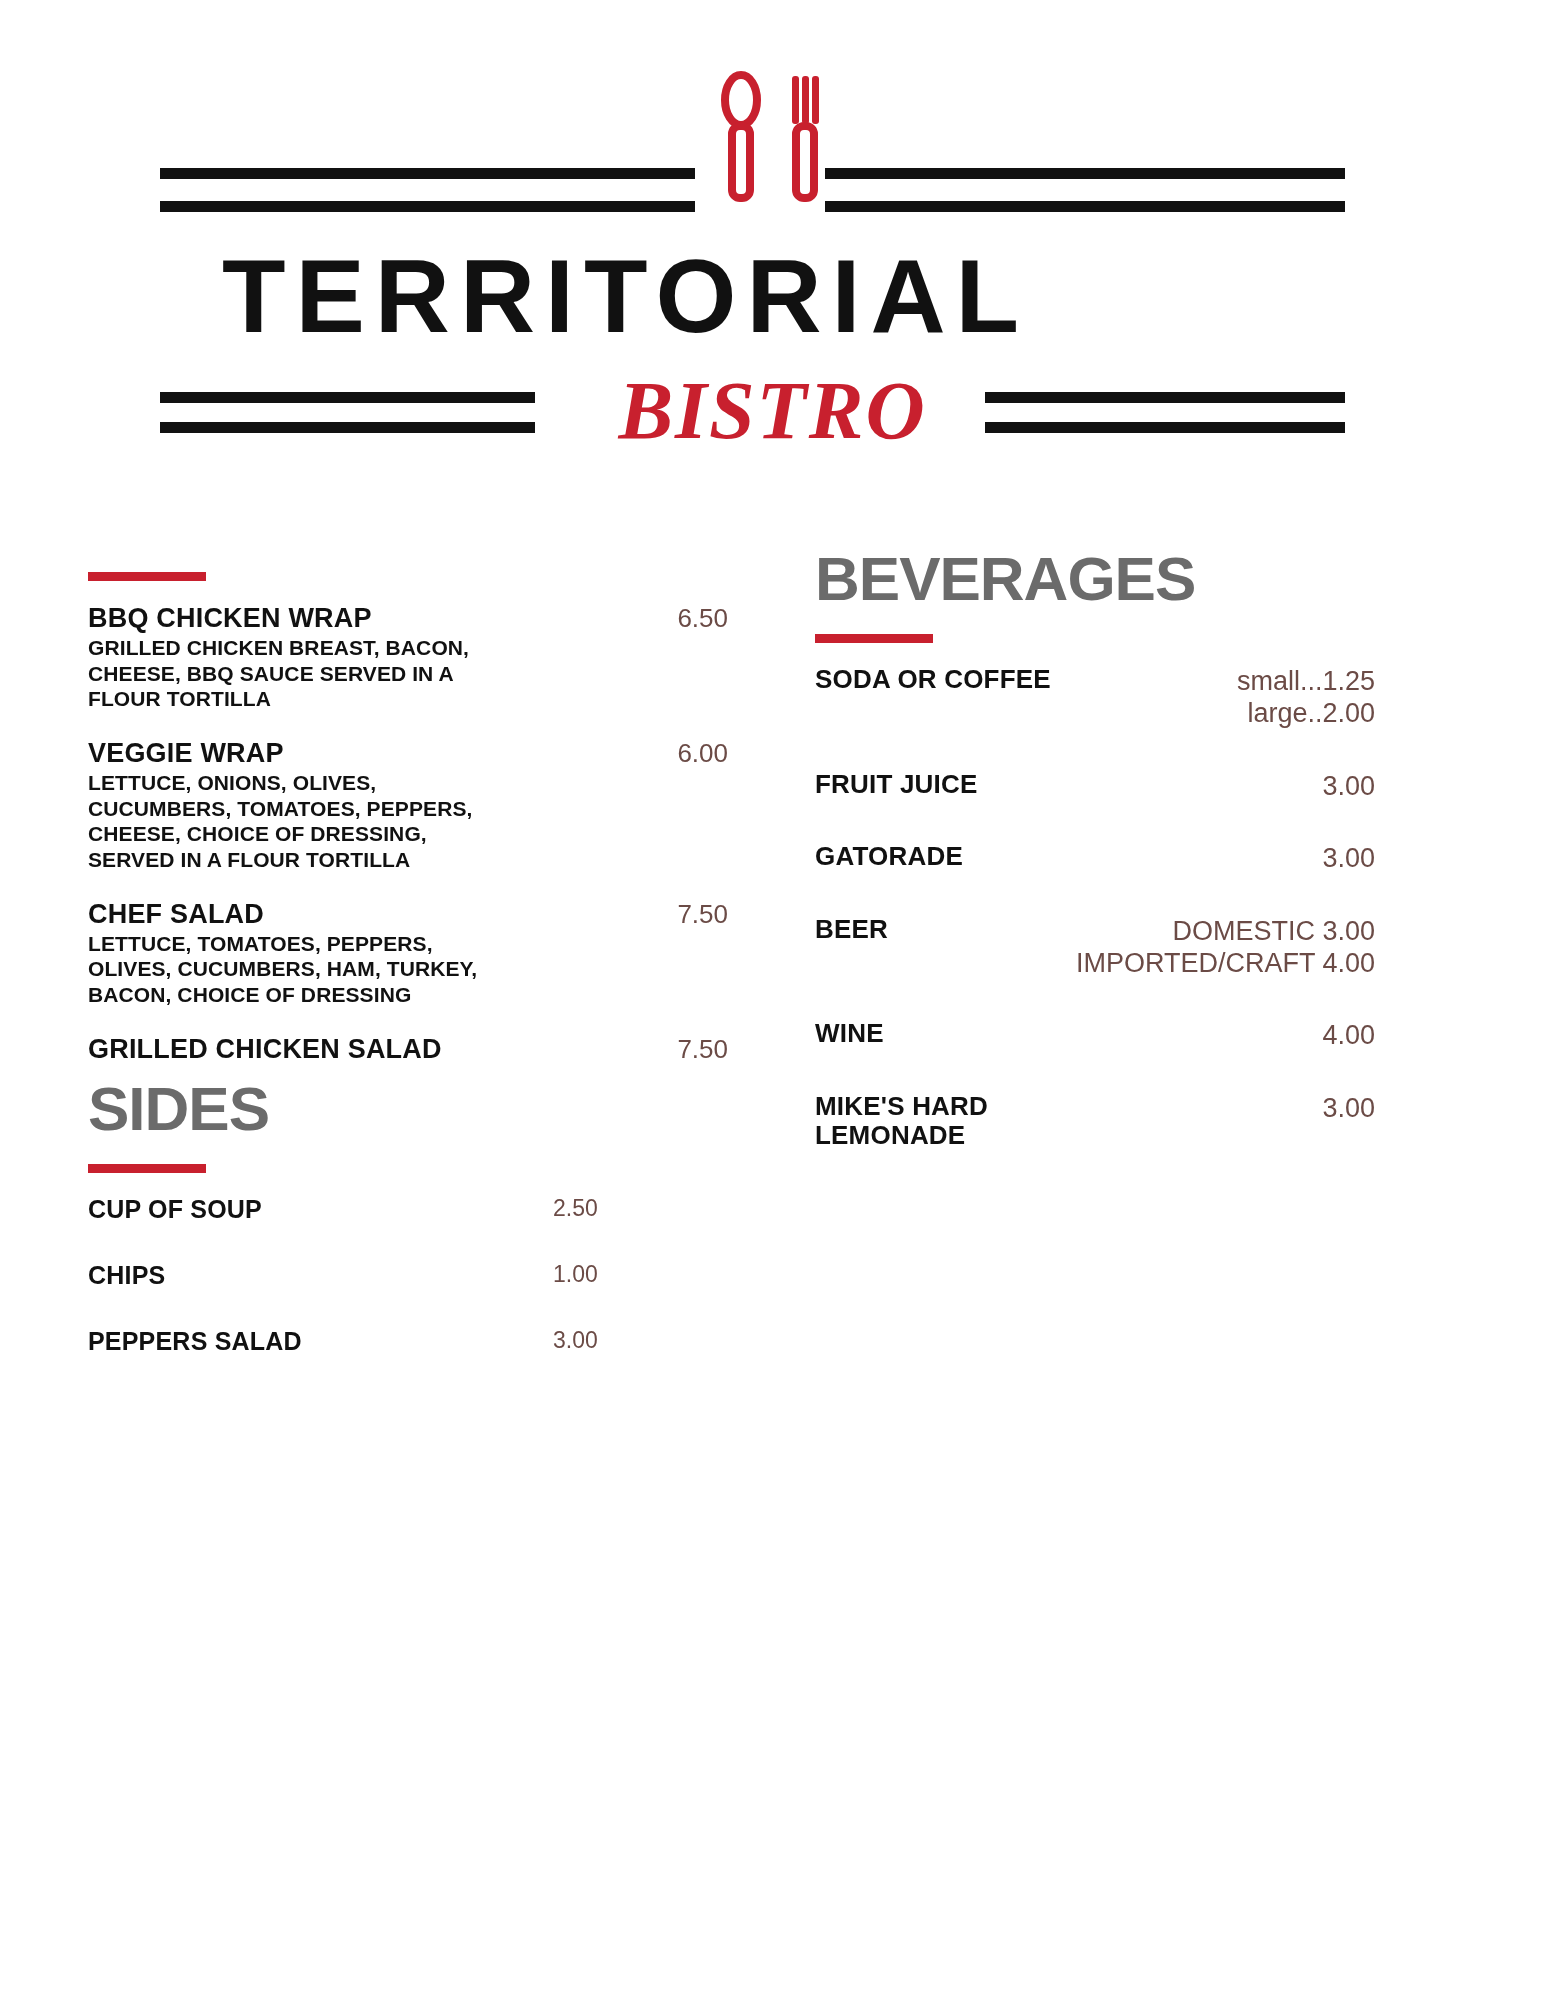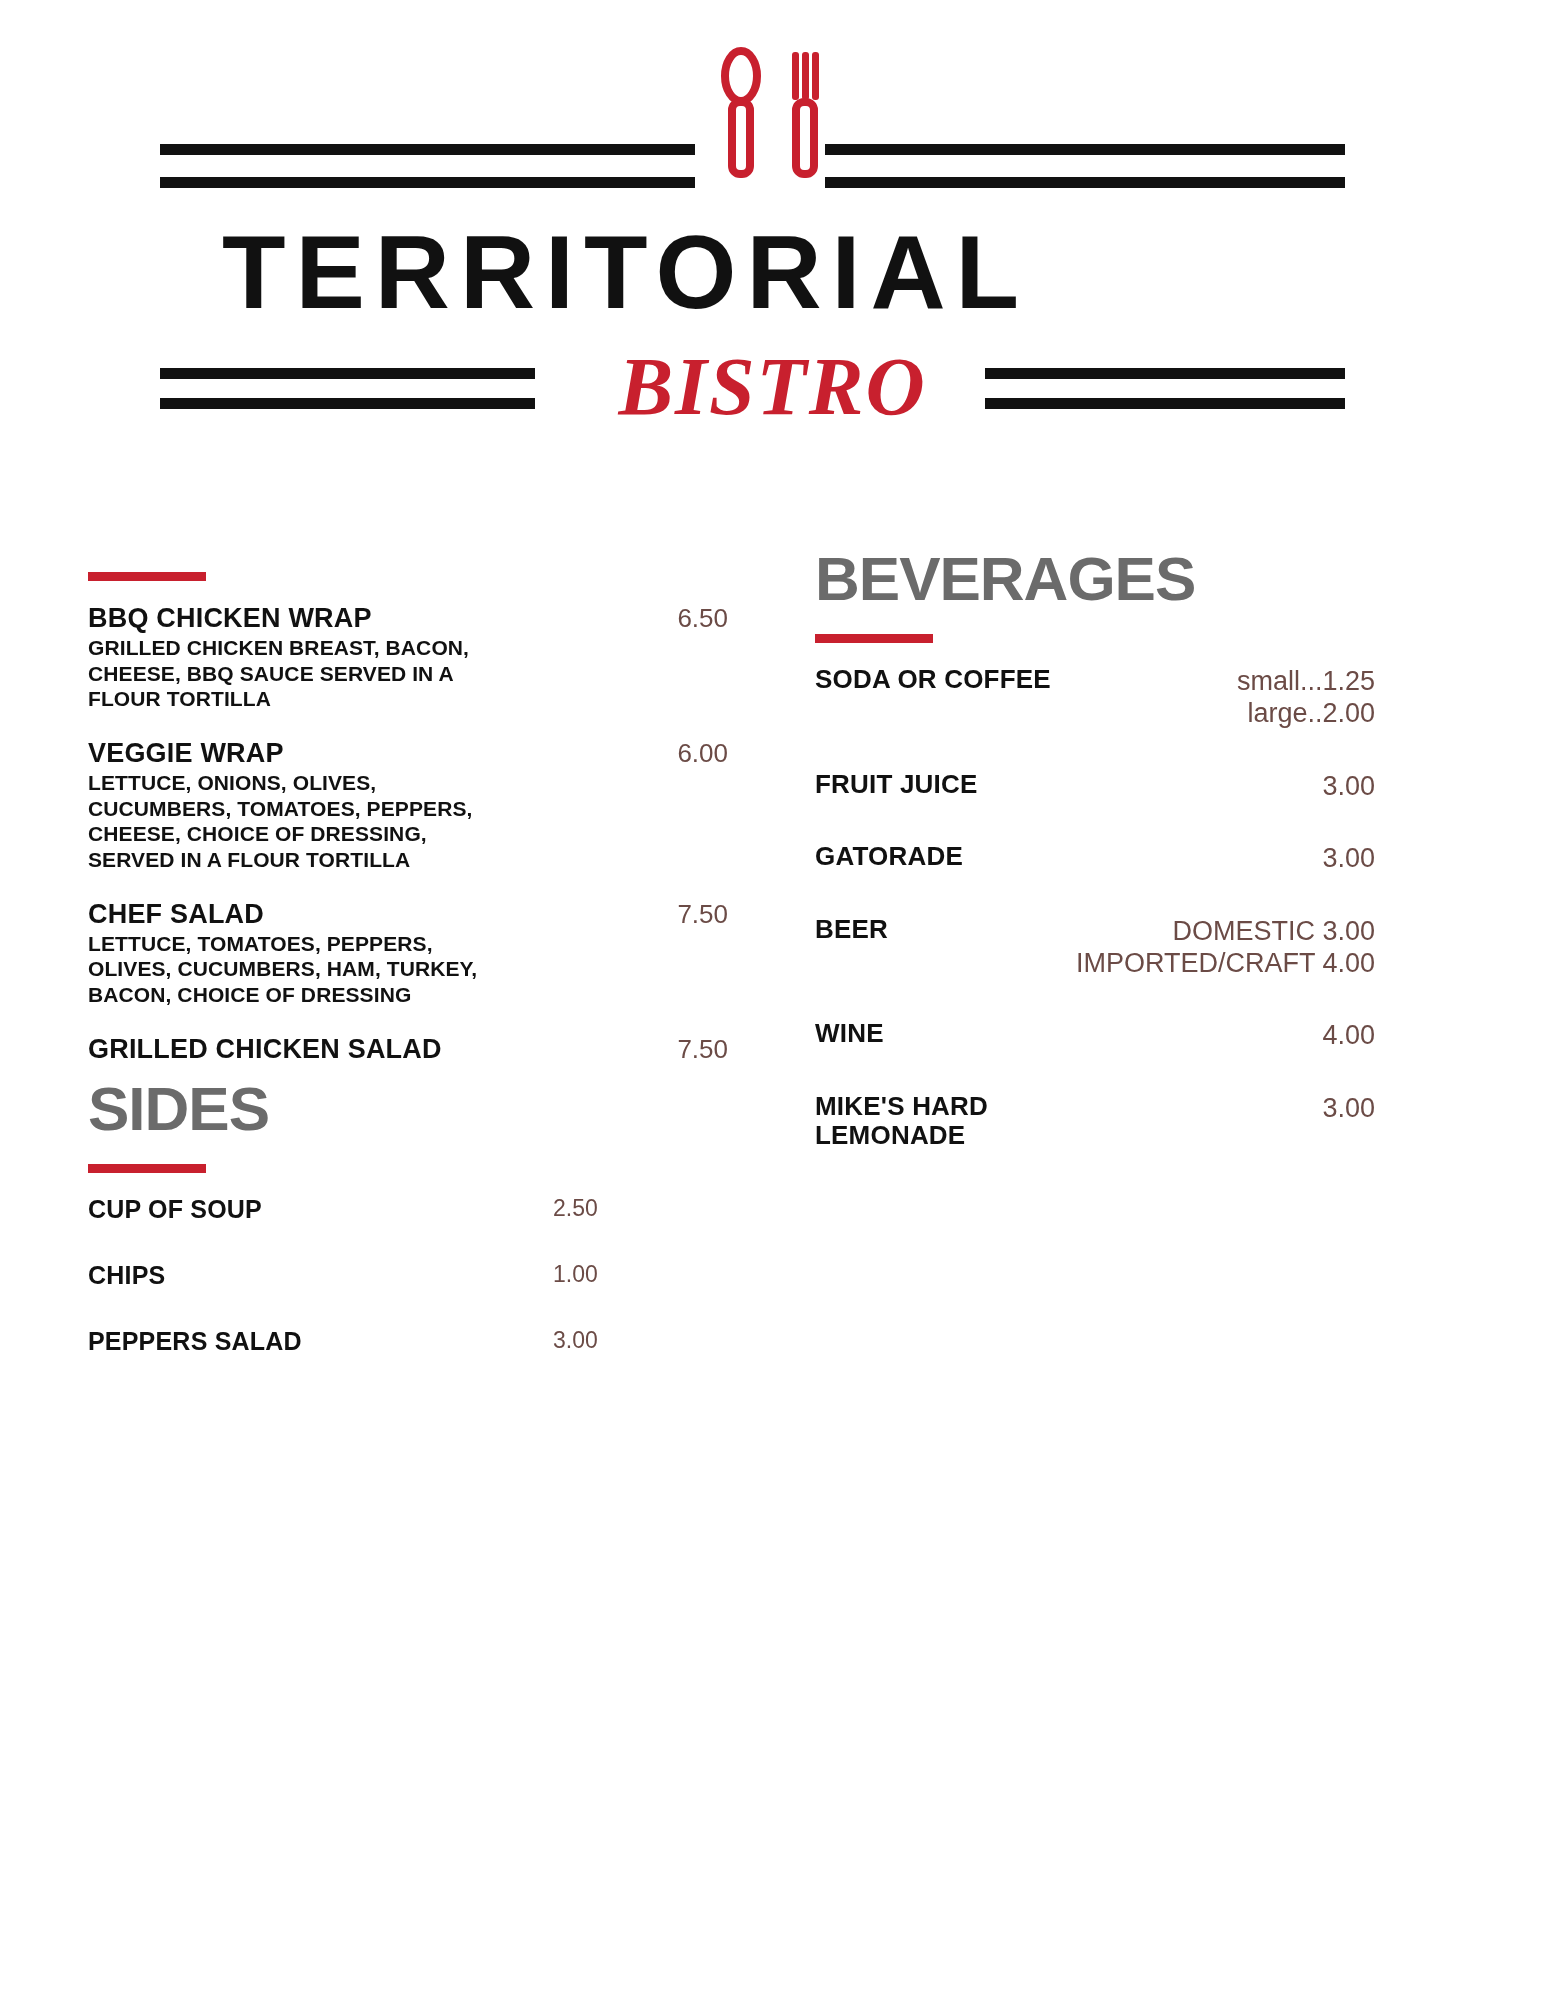--- a/index.html
+++ b/index.html
@@ -12,21 +12,21 @@
     height: 1999px;
     font-family: "Liberation Sans", sans-serif;
     color: #1a1a1a;
     position: relative;
     overflow: hidden;
   }
 
   
   .logo-block {
     width: 1251px;
-    padding-top: 34px;
+    padding-top: 58px;
     position: relative;
   }
   .utensils {
     width: 1545px;
     height: 110px;
     position: relative;
   }
   .utensil-svg {
     position: absolute;
     left: 50%;

